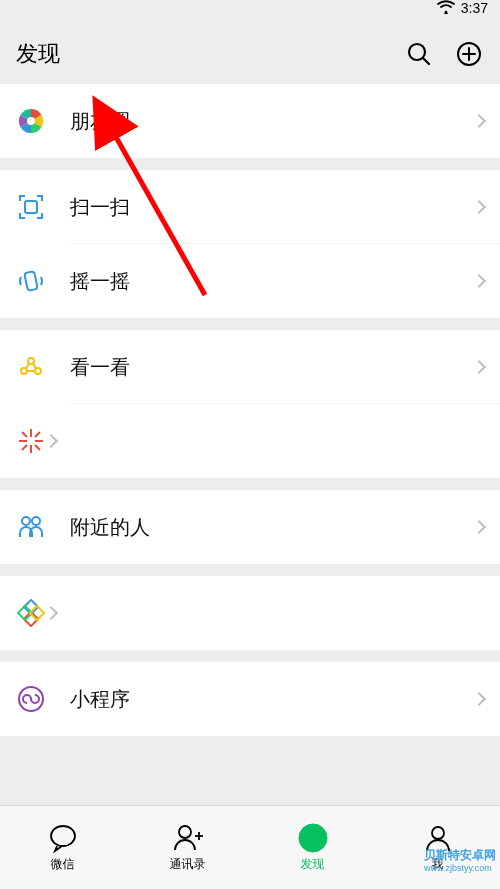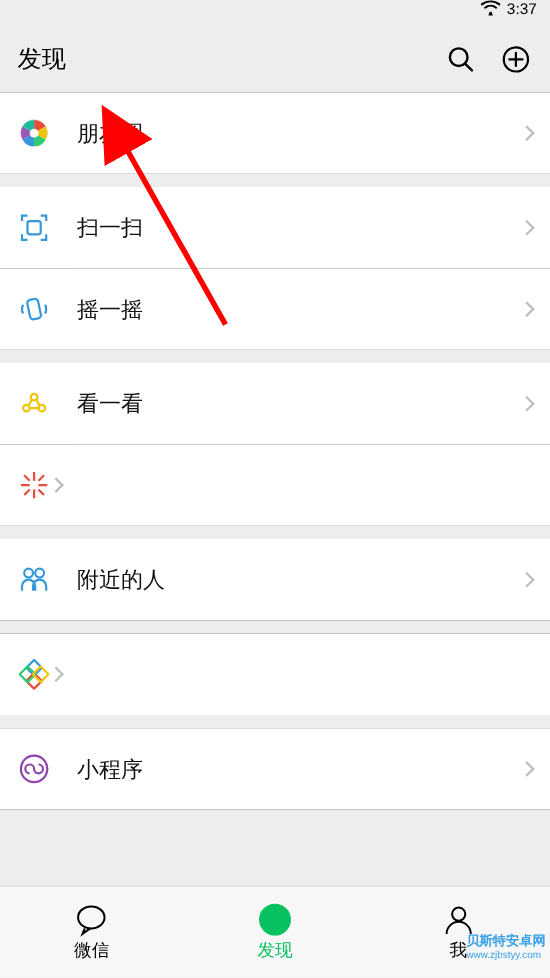--- a/index.html
+++ b/index.html
@@ -12,21 +12,21 @@
   .content { background: #ededed; }
   .group { margin-top: 12px; background: #0f172a; }
   .group.first { margin-top: 0; }
   .row { height: 74px; display: flex; align-items: center; padding: 0 16px; position: relative; background: #fff; }
   .row.sep::after { content: ''; position: absolute; left: 70px; right: 0; bottom: 0; height: 1px; background: #e7e7e7; transform: scaleY(0.5); }
   .row-icon { width: 30px; height: 30px; display: flex; align-items: center; justify-content: center; flex-shrink: 0; }
   .row-label { font-size: 20px; color: #111; margin-left: 24px; flex: 1; }
   .chevron { width: 10px; height: 10px; border-top: 2px solid #bdbdbd; border-right: 2px solid #bdbdbd; transform: rotate(45deg); }
   .tabbar { position: absolute; bottom: 0; left: 0; right: 0; height: 84px; background: #f7f7f7; border-top: 1px solid #d9d9d9; display: flex; }
   .tab { flex: 1; display: flex; flex-direction: column; align-items: center; justify-content: center; gap: 2px; }
-  .tab-label { font-size: 16px; color: #000; }
+  .tab-label { font-size: 12px; color: #000; }
   .tab.active .tab-label { color: #07c160; }
   .tab.active svg * { stroke: #07c160; fill: #07c160; }
   .arrow-annotation { position: absolute; top: 70px; left: 90px; pointer-events: none; }
   .watermark { position: absolute; right: 4px; bottom: 16px; font-size: 9px; line-height: 1.15; color: #3aa0e5; text-align: left; pointer-events: none; }
   .watermark .s1 { font-size: 12px; font-weight: bold; }
 </style>
 </head>
 <body>
 
 <div class="status-bar">
@@ -176,20 +176,29 @@
 </div>
 
 <div class="tabbar">
   <div class="tab">
     <svg width="32" height="32" viewBox="0 0 32 32" fill="none" stroke="#000" stroke-width="1.8">
         <ellipse cx="16" cy="14" rx="12" ry="10"></ellipse>
         <path d="M10 24 L8 29 L15 24"></path>
       </svg>
     <div class="tab-label">微信</div>
   </div>
+  <div class="tab">
+    <svg width="32" height="32" viewBox="0 0 32 32" fill="none" stroke="#000" stroke-width="1.8">
+        <circle cx="13" cy="10" r="6"></circle>
+        <path d="M3 28 a10 10 0 0 1 20 0"></path>
+        <line x1="23" y1="14" x2="31" y2="14"></line>
+        <line x1="27" y1="10" x2="27" y2="18"></line>
+      </svg>
+    <div class="tab-label">通讯录</div>
+  </div>
   <div class="tab active">
     <svg width="32" height="32" viewBox="0 0 32 32">
         <circle cx="16" cy="16" r="14" fill="#07c160"></circle>
         <path d="M16 16 L22 10 L18 18 L10 22 Z" fill="#fff"></path>
       </svg>
     <div class="tab-label">发现</div>
   </div>
   <div class="tab">
     <svg width="32" height="32" viewBox="0 0 32 32" fill="none" stroke="#000" stroke-width="1.8">
         <circle cx="16" cy="11" r="6"></circle>

